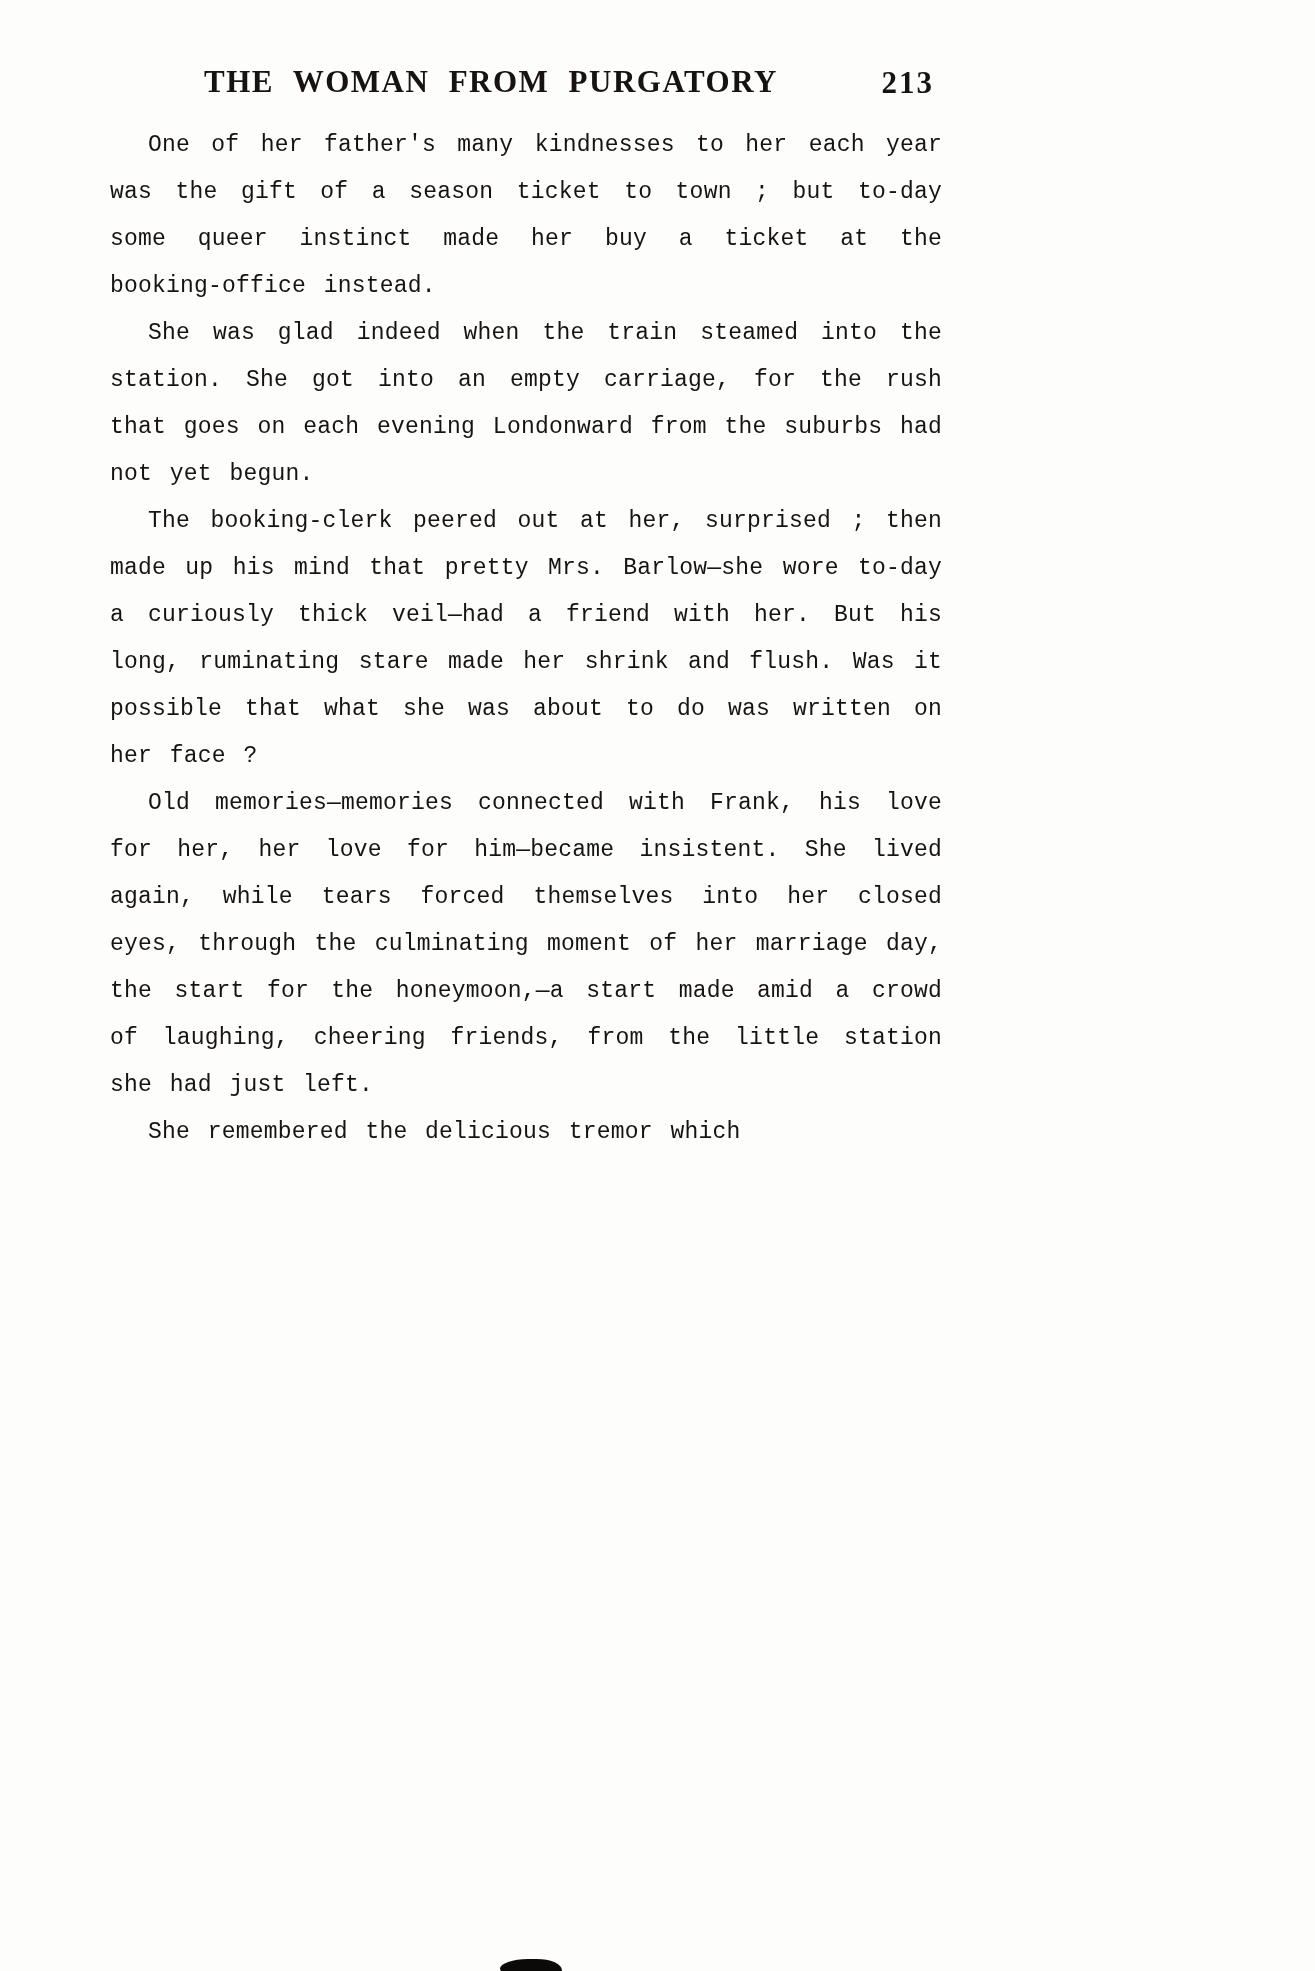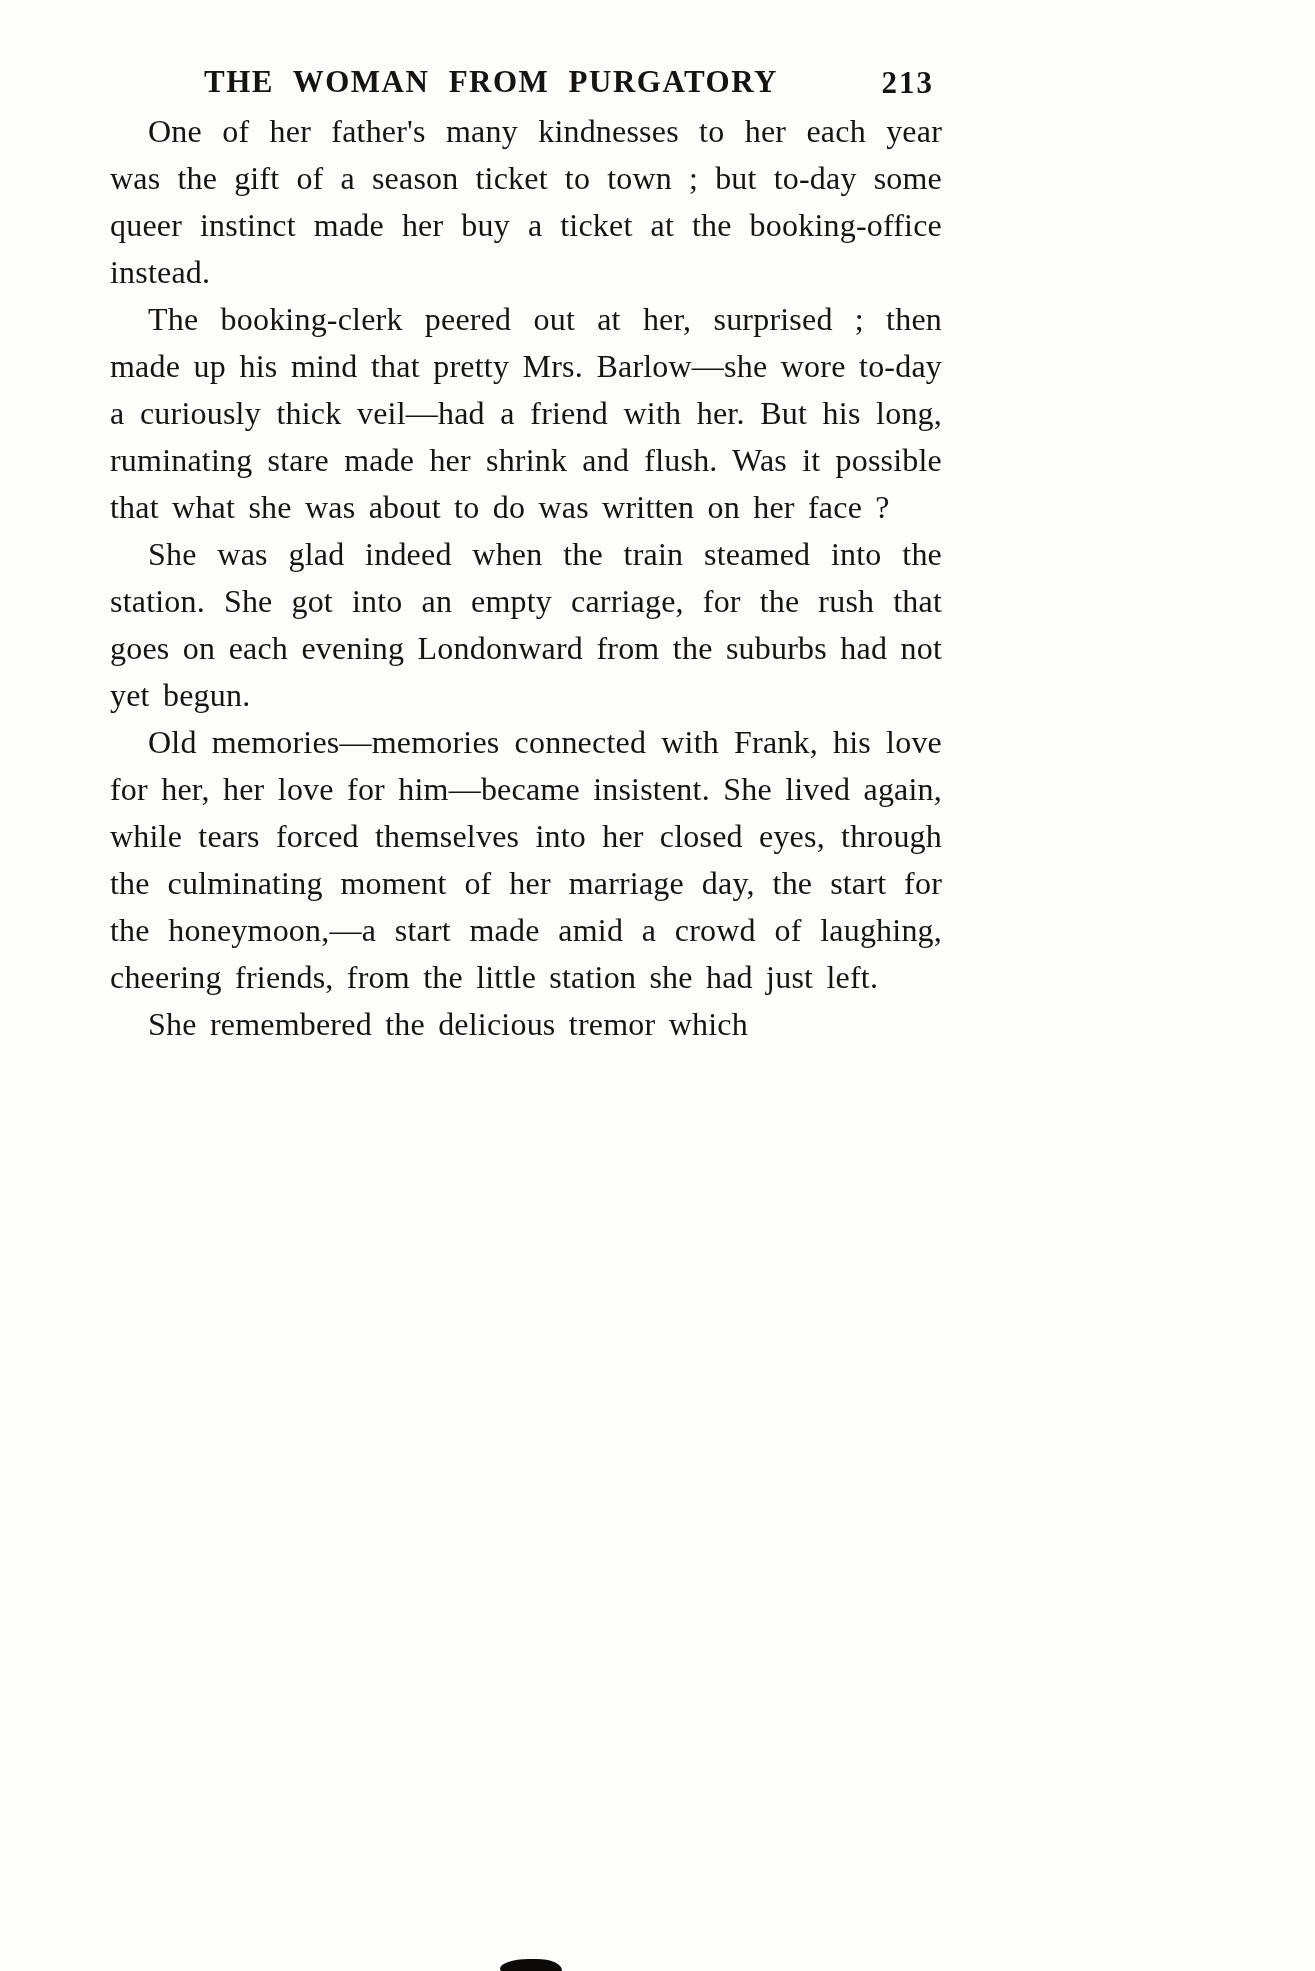--- a/index.html
+++ b/index.html
@@ -19,45 +19,47 @@
   }
   .text-block {
     position: absolute;
     left: 110px;
     top: 64px;
     width: 832px;
   }
   .running-head {
     position: relative;
     height: 44px;
+    margin-bottom: 14px;
     font-size: 31px;
     font-weight: bold;
     letter-spacing: 1.5px;
     word-spacing: 10px;
     white-space: nowrap;
   }
   .running-head .title {
     display: block;
     text-align: center;
     padding-right: 70px; 
   }
   .running-head .page-number {
     position: absolute;
     right: 8px;
     top: 1px;
     letter-spacing: 2px;
   }
   .body-text p {
     margin: 0;
-    font-size: 32px;
+    font-size: 23px;
     line-height: 47px;
     text-align: justify;
     text-indent: 38px;
     word-spacing: 0.16em;
     letter-spacing: 0.2px;
+    font-family: Liberation Mono, monospace;
   }
   
   .scan-artifact {
     position: absolute;
     left: 500px;
     bottom: -6px;
     width: 62px;
     height: 18px;
     background: #0c0a08;
     border-radius: 50% 45% 40% 50% / 60% 70% 40% 50%;
@@ -69,22 +71,22 @@
 <div class="page">
   <div class="text-block">
 
     <header class="running-head">
       <span class="title">THE WOMAN FROM PURGATORY</span>
       <span class="page-number">213</span>
     </header>
 
     <div class="body-text">
       <p>One of her father's many kindnesses to her each year was the gift of a season ticket to town ; but to-day some queer instinct made her buy a ticket at the booking-office instead.</p>
+      <p>She was glad indeed when the train steamed into the station.  She got into an empty carriage, for the rush that goes on each evening Londonward from the suburbs had not yet begun.</p>
       <p>The booking-clerk peered out at her, surprised ; then made up his mind that pretty Mrs. Barlow—she wore to-day a curiously thick veil—had a friend with her.  But his long, ruminating stare made her shrink and flush.  Was it possible that what she was about to do was written on her face ?</p>
-      <p>She was glad indeed when the train steamed into the station.  She got into an empty carriage, for the rush that goes on each evening Londonward from the suburbs had not yet begun.</p>
       <p>Old memories—memories connected with Frank, his love for her, her love for him—became insistent.  She lived again, while tears forced themselves into her closed eyes, through the culminating moment of her marriage day, the start for the honeymoon,—a start made amid a crowd of laughing, cheering friends, from the little station she had just left.</p>
       <p>She remembered the delicious tremor which</p>
     </div>
 
   </div>
 
   <div class="scan-artifact"></div>
 </div>
 
 </body></html>

